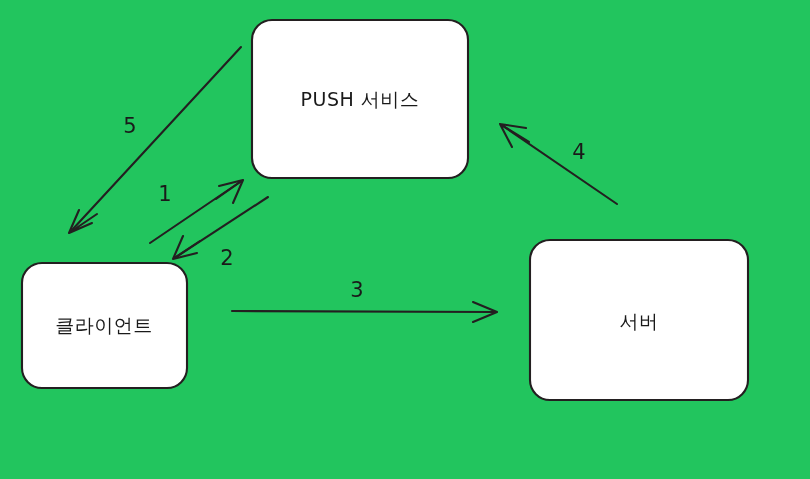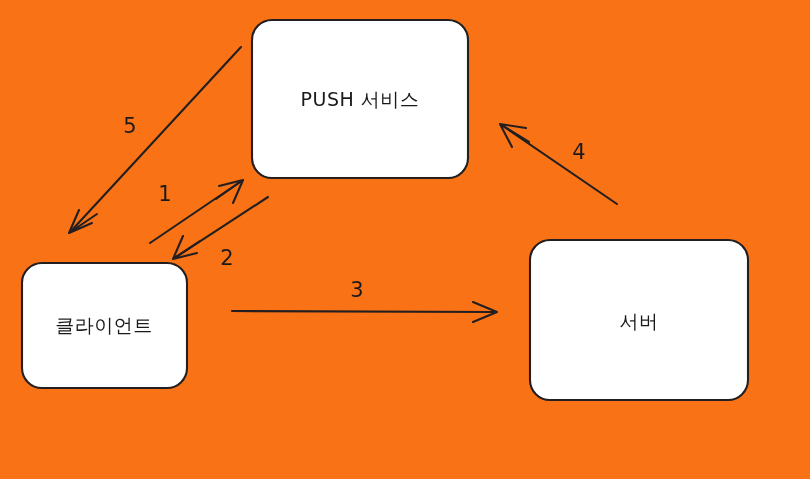--- a/index.html
+++ b/index.html
@@ -10,21 +10,21 @@
   body {
     width: 810px;
     height: 479px;
     font-family: "DejaVu Sans", sans-serif;
     overflow: hidden;
   }
   #diagram-canvas {
     position: relative;
     width: 810px;
     height: 479px;
-    background: #f97316;
+    background: #22c55e;
   }
   #diagram-canvas svg {
     position: absolute;
     top: 0;
     left: 0;
   }
   .node-label {
     font-family: "DejaVu Sans", sans-serif;
     font-size: 19px;
     fill: #1a1a1a;

